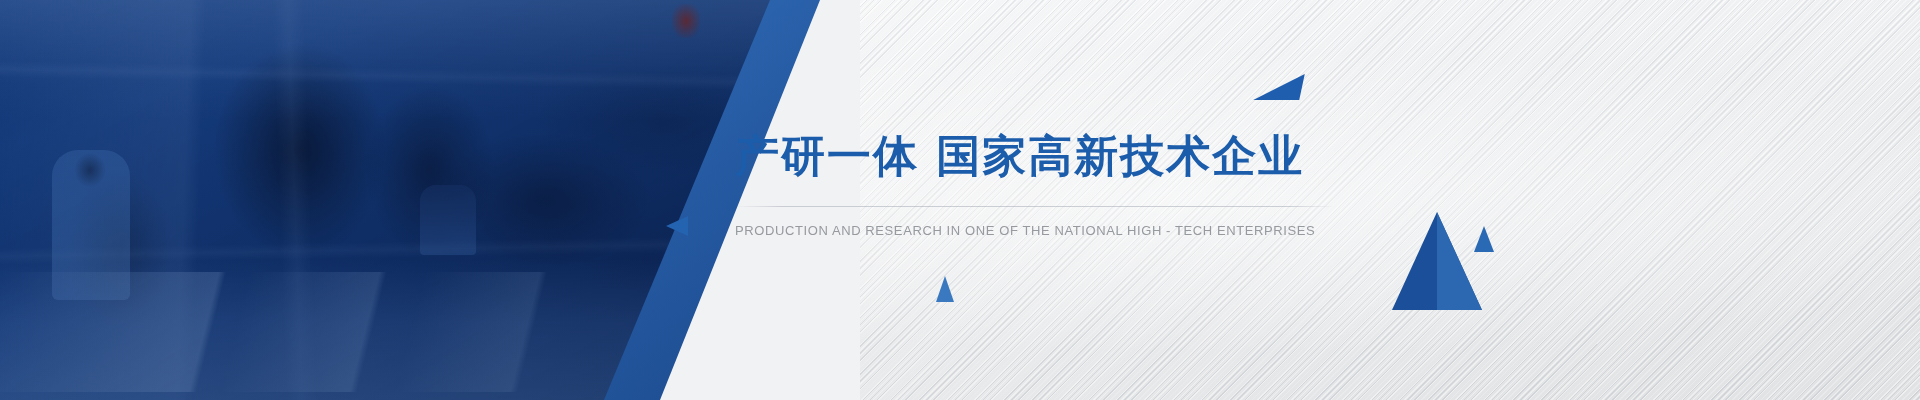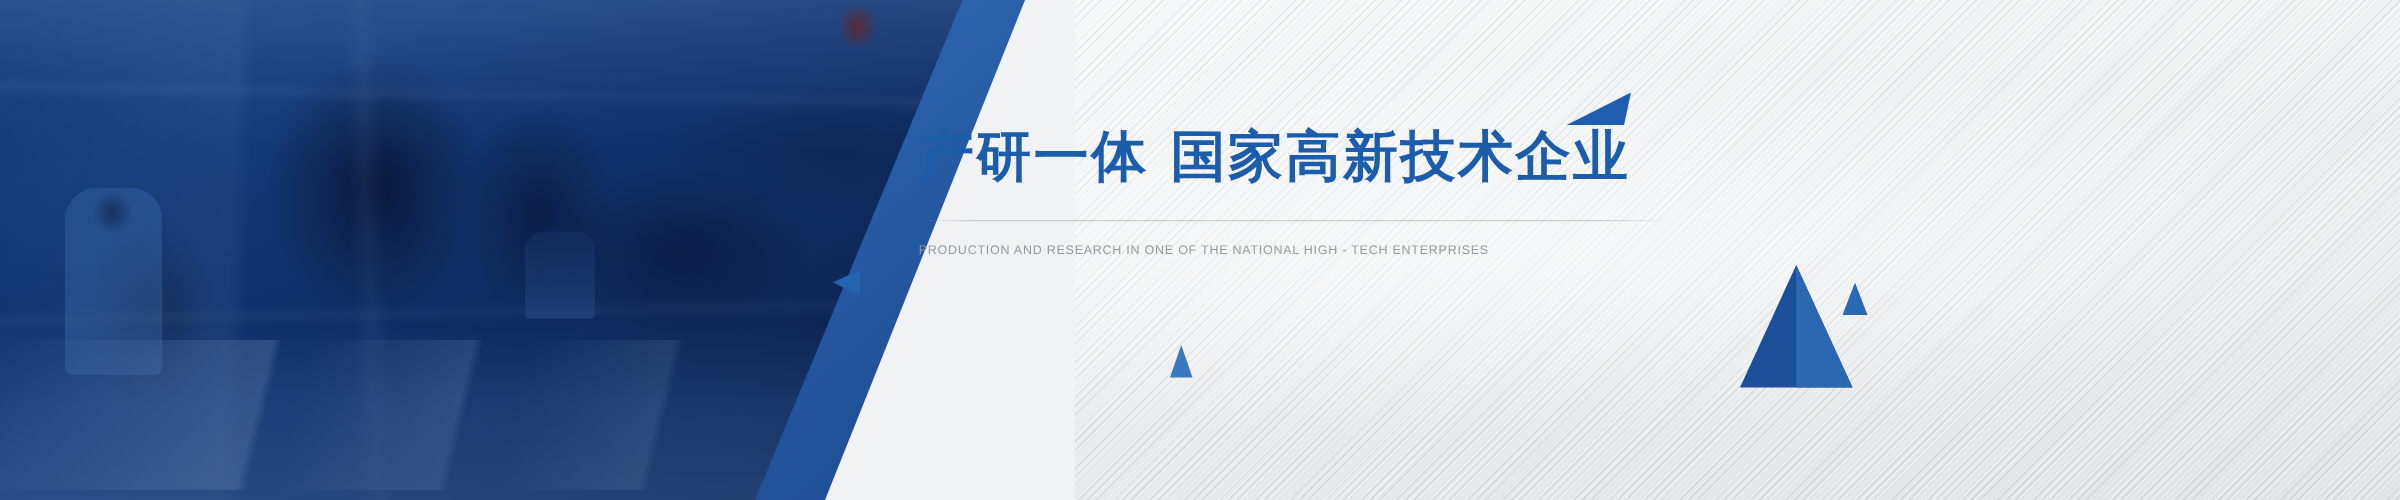--- a/index.html
+++ b/index.html
@@ -156,39 +156,39 @@
   }
   .tri-big-light{
     left:1437px;top:212px;width:0;height:0;
     border-left:0 solid transparent;
     border-right:45px solid transparent;
     border-bottom:98px solid #2c68b2;
   }
 
   
   .text-block{
-    position:absolute;left:735px;top:98px;width:640px;
+    position:absolute;left:735px;top:128px;width:640px;
   }
   .headline{
     margin:0;
     font-size:44px;
     line-height:56px;
     font-weight:bold;
     color:#1b5cab;
     letter-spacing:2px;
     white-space:nowrap;
     font-family:"DejaVu Sans","Liberation Sans",sans-serif;
   }
   .rule{
     margin:22px 0 0 0;height:1px;width:600px;
     background:linear-gradient(90deg, rgba(150,158,170,0) 0%, rgba(150,158,170,0.45) 8%, rgba(150,158,170,0.45) 92%, rgba(150,158,170,0) 100%);
   }
   .subline{
     margin:14px 0 0 0;
-    font-size:10px;
+    font-size:13px;
     line-height:20px;
     letter-spacing:0.6px;
     color:#96999e;
     white-space:nowrap;
     font-family:"Liberation Sans",sans-serif;
   }
 </style>
 </head>
 <body>
 

